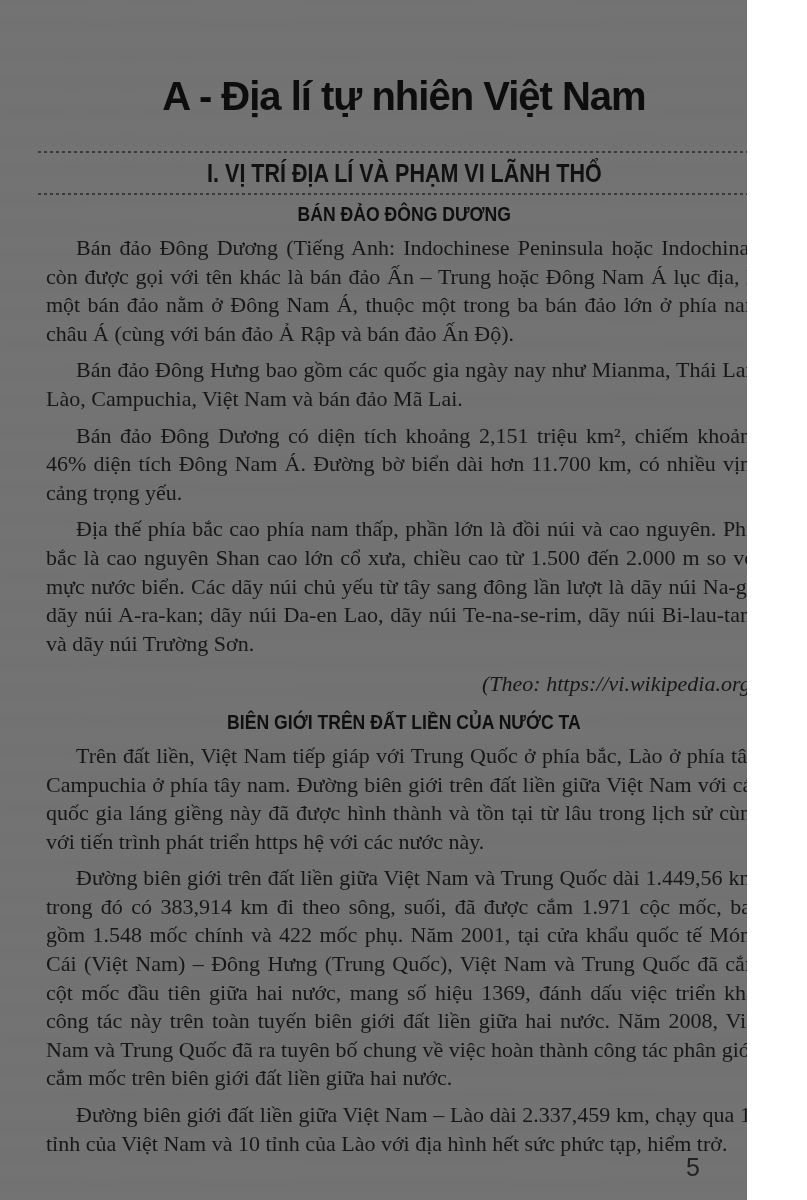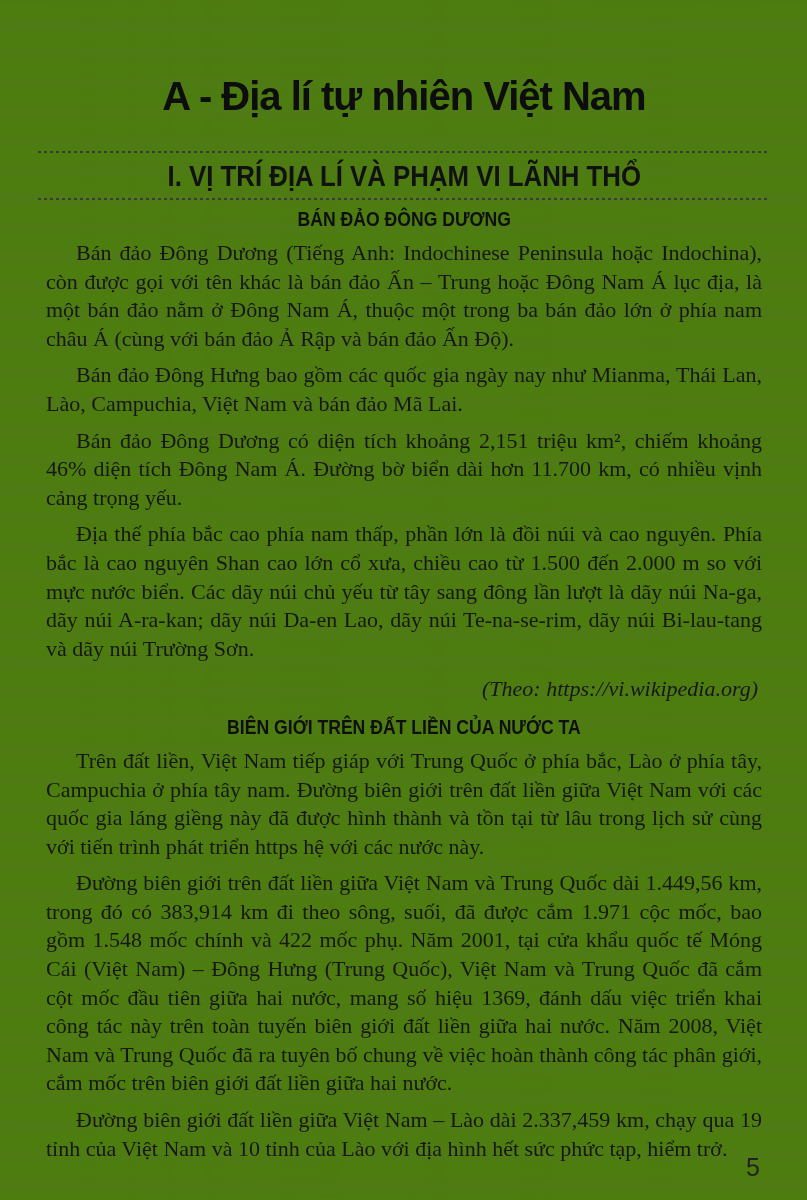--- a/index.html
+++ b/index.html
@@ -1,19 +1,19 @@
 <!DOCTYPE html>
 <html lang="vi"><head>
 <meta charset="utf-8">
 <style>
   html,body{margin:0;padding:0;background:#ffffff;}
   .sheet{
     position:relative;
-    width:807px;height:1200px;
-    background:#4d7c0f;
+    width:747px;height:1200px;
+    background:#737373;
     overflow:hidden;
     font-family:"Liberation Serif", serif;
     color:#141414;
     text-decoration:underline;
   }
   
   .bleed{
     position:absolute;left:0;top:0;right:0;bottom:0;
     opacity:0.05;
     filter:blur(1.2px);
@@ -37,21 +37,21 @@
   .rule{
     height:2px;
     background:repeating-linear-gradient(90deg,#3b3b3b 0 3px, transparent 3px 6px);
   }
   .rule-top{margin-top:32px;}
   .section-heading{
     margin:6px 0 5px 0;
     text-align:center;
     font-family:"Liberation Sans", sans-serif;
     font-weight:bold;
-    font-size:30px;
+    font-size:25px;
     color:#111;
     white-space:nowrap;
   }
   .section-heading .squeeze{display:inline-block;transform:scaleX(0.86);transform-origin:center;}
   .sub-heading{
     margin:8px 0 4px 0;
     text-align:center;
     font-family:"Liberation Sans", sans-serif;
     font-weight:bold;
     font-size:20px;

